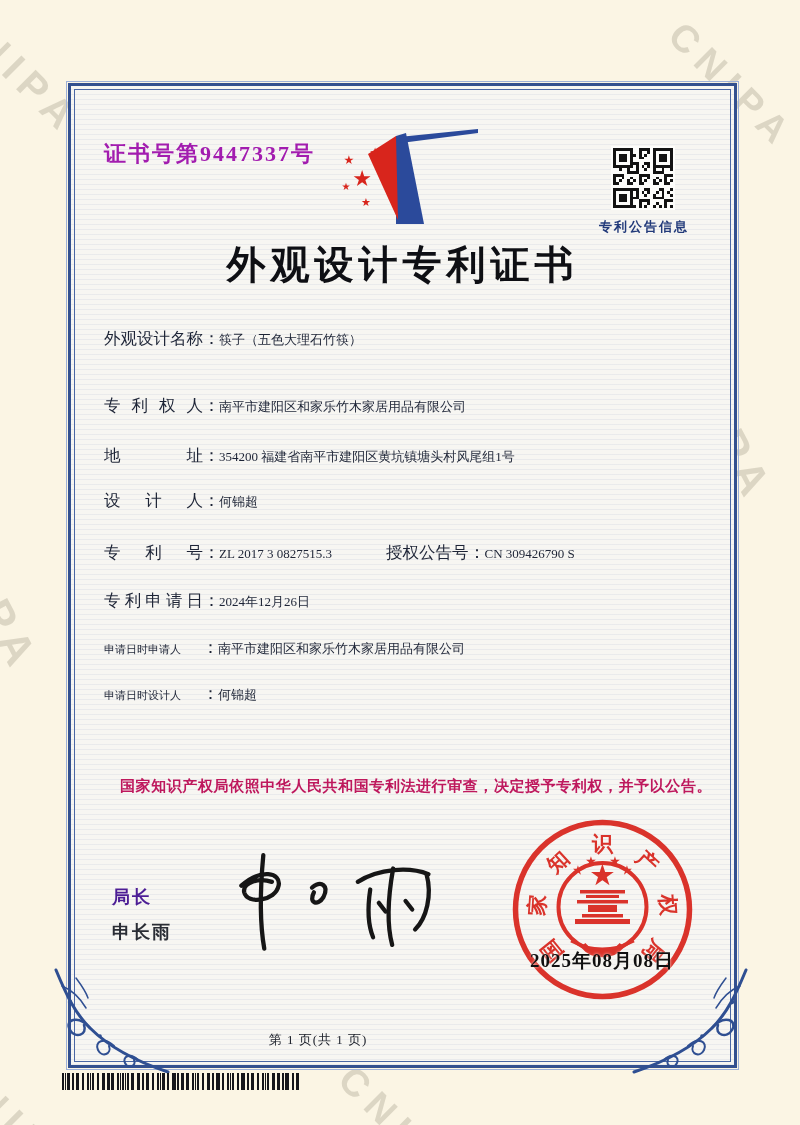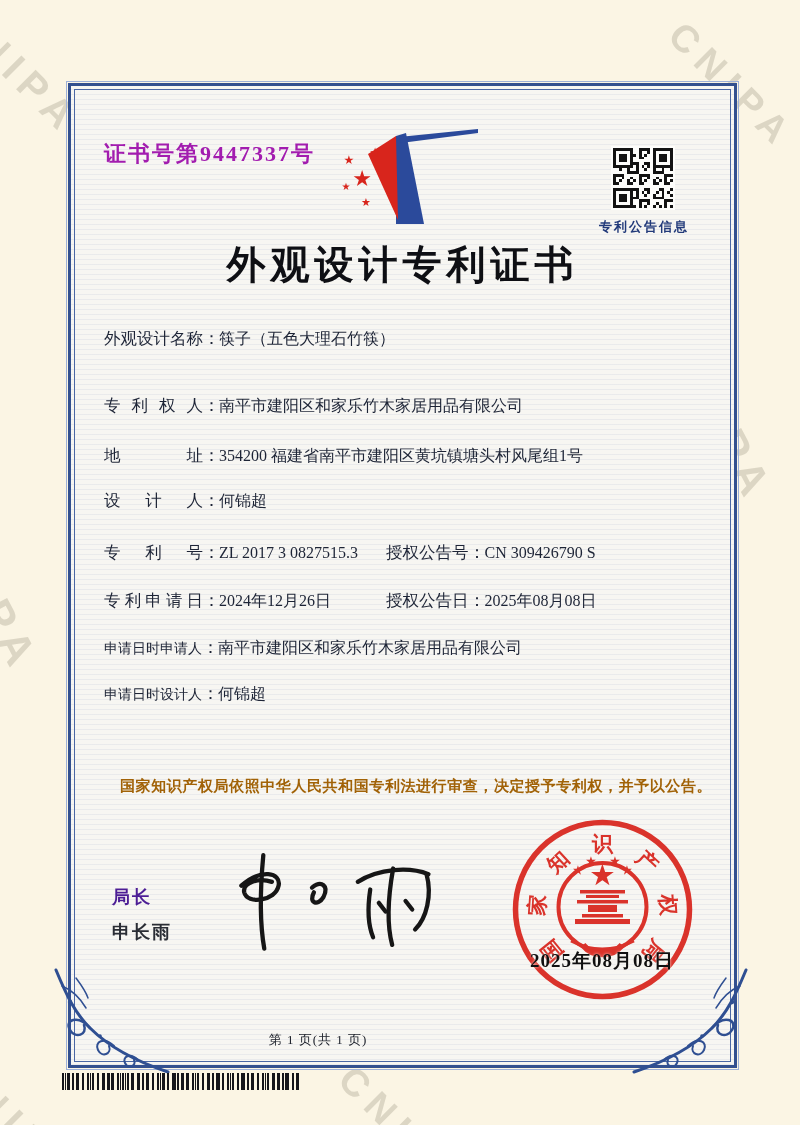--- a/index.html
+++ b/index.html
@@ -46,29 +46,29 @@
     position:absolute;left:584px;top:218px;width:120px;text-align:center;
     font-size:13px;font-weight:700;letter-spacing:2px;color:#223a7a;
   }
   .title{
     position:absolute;left:68px;top:238px;width:669px;text-align:center;
     font-size:39px;font-weight:700;letter-spacing:5px;color:#0e0f14;
   }
   
   .frow{position:absolute;left:104px;width:606px;font-size:17px;white-space:nowrap;}
   .flabel{display:inline-block;width:99px;font-size:16.5px;text-align:justify;text-align-last:justify;vertical-align:bottom;}
-  .flabel-sm{display:inline-block;width:98px;font-size:14px;letter-spacing:0;vertical-align:baseline;}
+  .flabel-sm{display:inline-block;width:98px;font-size:11px;letter-spacing:0;vertical-align:baseline;}
   .fcolon{display:inline-block;width:16px;}
-  .fvalue{font-size:16px;}
+  .fvalue{font-size:13px;}
   .fcol2{position:absolute;left:282px;top:0;white-space:nowrap;}
   .flabel2{font-size:16.5px;}
   
   .statement{
     position:absolute;left:90px;top:770px;width:622px;
-    font-size:15px;line-height:33px;font-weight:600;color:#a16207;letter-spacing:0.5px;
+    font-size:15px;line-height:33px;font-weight:600;color:#be185d;letter-spacing:0.5px;
   }
   .statement .line{text-align:justify;text-align-last:justify;}
   .statement .line.indent{text-indent:2em;}
   
   .signer-title{position:absolute;left:112px;top:885px;font-size:18px;font-weight:700;
     font-family:"Liberation Sans","DejaVu Sans",sans-serif;color:#4c1d95;letter-spacing:2px;}
   .signer-name{position:absolute;left:112px;top:920px;font-size:18px;font-weight:700;
     font-family:"Liberation Sans","DejaVu Sans",sans-serif;color:#2a2d35;letter-spacing:2px;}
   .signature{position:absolute;left:228px;top:846px;width:210px;height:108px;}
   
@@ -583,21 +583,20 @@
   </div>
   <div class="frow" style="top:489px;">
     <span class="flabel">设计人</span><span class="fcolon">：</span><span class="fvalue">何锦超</span>
   </div>
   <div class="frow" style="top:541px;">
     <span class="flabel">专利号</span><span class="fcolon">：</span><span class="fvalue">ZL 2017 3 0827515.3</span>
     <span class="fcol2"><span class="flabel2">授权公告号</span><span class="fcolon">：</span><span class="fvalue">CN 309426790 S</span></span>
   </div>
   <div class="frow" style="top:589px;">
     <span class="flabel">专利申请日</span><span class="fcolon">：</span><span class="fvalue">2024年12月26日</span>
-    <span class="fcol2"><span class="flabel2">授权公告日</span><span class="fcolon">：</span><span class="fvalue">2025年08月08日</span></span>
   </div>
   <div class="frow" style="top:636px;">
     <span class="flabel-sm">申请日时申请人</span><span class="fcolon">：</span><span class="fvalue">南平市建阳区和家乐竹木家居用品有限公司</span>
   </div>
   <div class="frow" style="top:682px;">
     <span class="flabel-sm">申请日时设计人</span><span class="fcolon">：</span><span class="fvalue">何锦超</span>
   </div>
 
   <div class="statement">
     <div class="line indent">国家知识产权局依照中华人民共和国专利法进行审查，决定授予专利权，并予以公告。</div>

